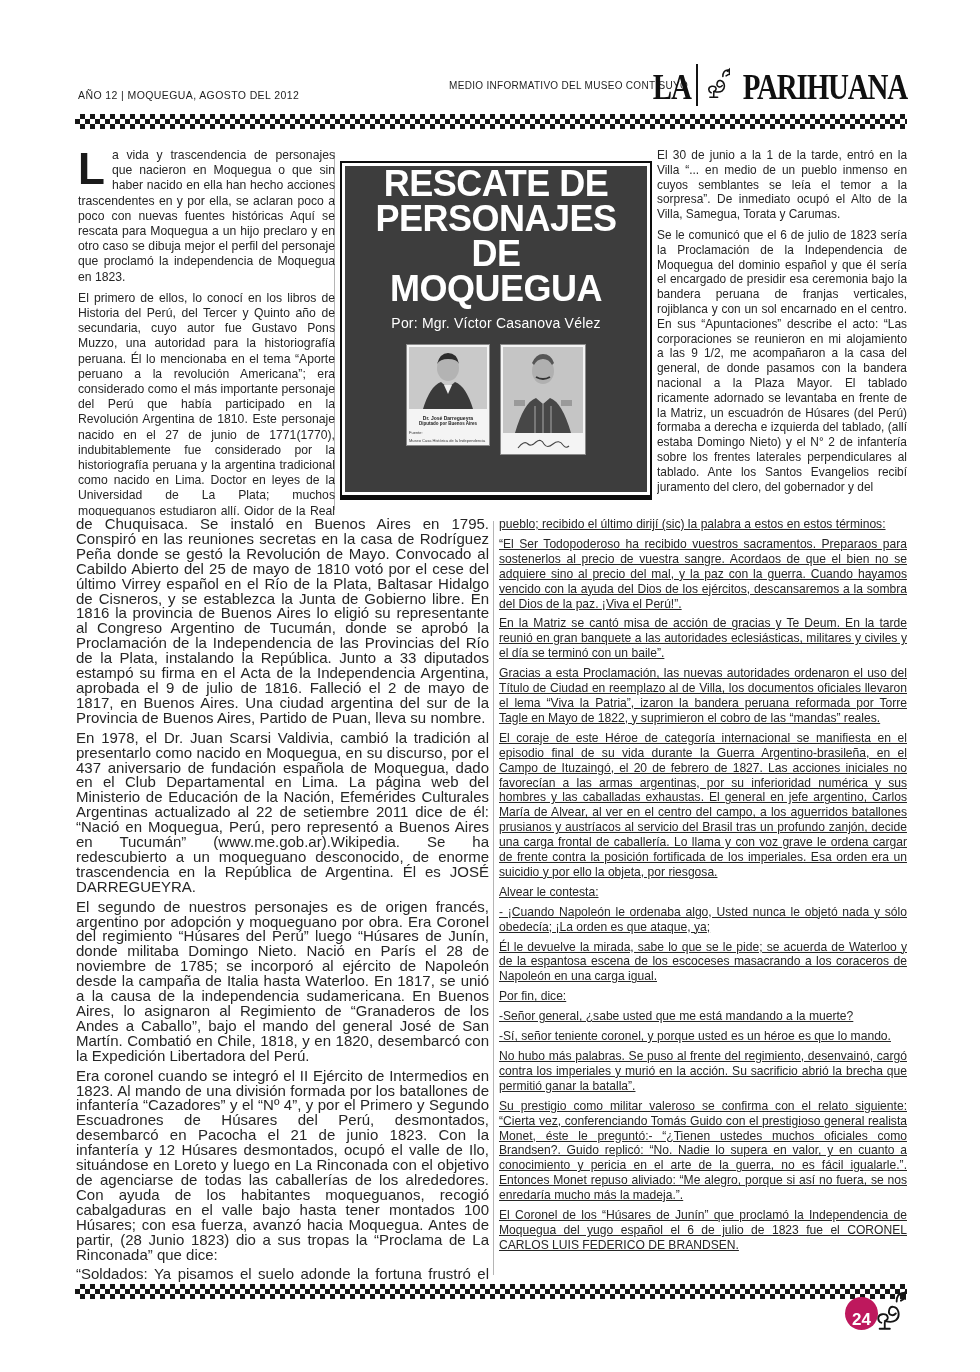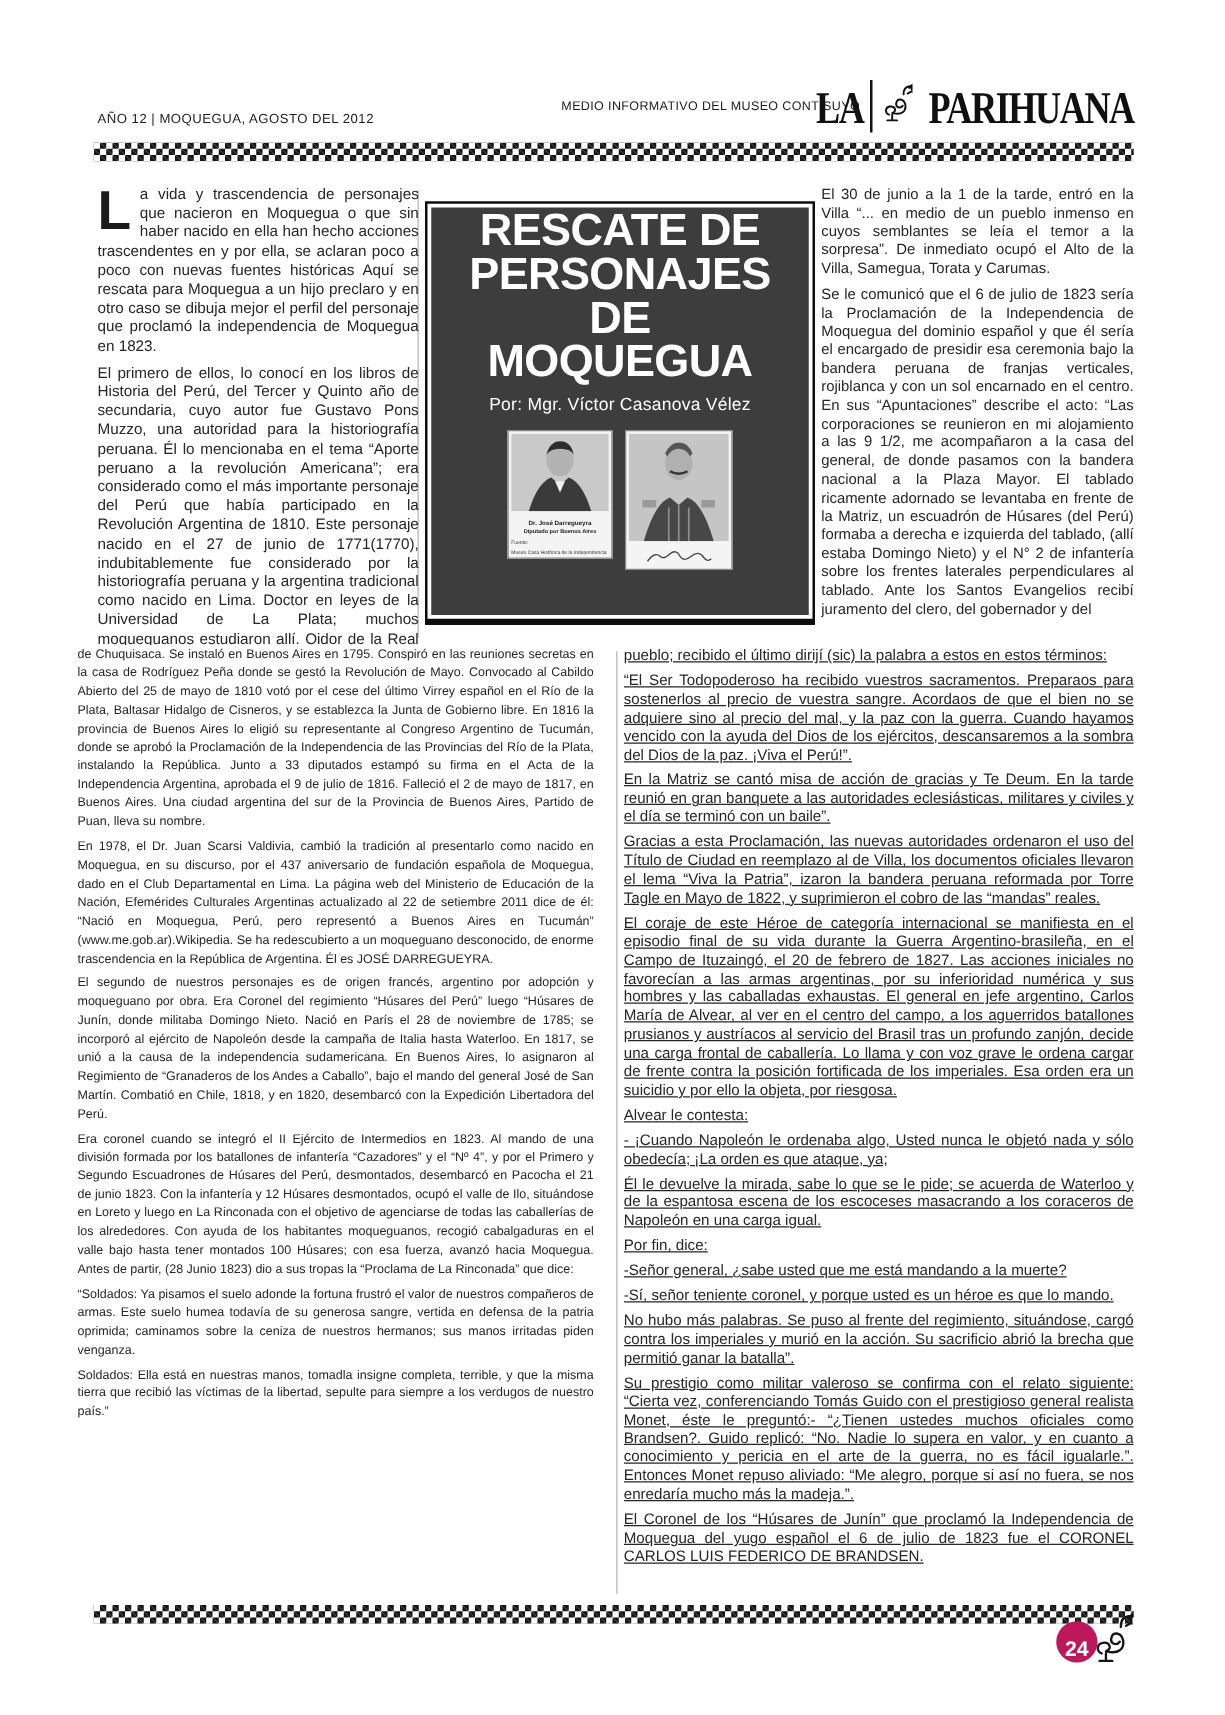--- a/index.html
+++ b/index.html
@@ -24,21 +24,21 @@
       linear-gradient(45deg,#161616 25%,transparent 25%,transparent 75%,#161616 75%);
     background-size:10px 10px;background-position:0 0,5px 5px;
   }
   .band-top{top:114px;}
   .band-bottom{top:1284px;}
   
   .col{position:absolute;text-align:justify;overflow:hidden;}
   .col p{margin:0 0 6px 0;}
   .col-lt{left:78px;top:148px;width:257px;height:368px;font-size:12.2px;line-height:15.2px;}
   .col-rt{left:657px;top:148px;width:250px;height:369px;font-size:11.9px;line-height:14.8px;}
-  .col-lw{left:62px;top:517px;width:413px;height:766px;font-size:10px;line-height:14.9px;}
+  .col-lw{left:76px;top:517px;width:413px;height:766px;font-size:15px;line-height:14.9px;}
   .col-rw{left:499px;top:517px;width:408px;height:766px;font-size:12.1px;line-height:14.9px;text-decoration:underline;}
   .col-lw p,.col-rw p{margin:0 0 5px 0;}
   .dropcap{float:left;font-size:44px;line-height:37px;font-weight:700;padding:2px 7px 0 0;color:#1a1a1a;}
   .vrule{position:absolute;width:1px;background:#b5b5b5;}
   .vrule-top{left:334px;top:152px;height:358px;}
   .vrule-mid{left:493px;top:521px;height:754px;}
   
   .title-box{position:absolute;left:340px;top:161px;width:312px;height:339px;box-sizing:border-box;
     border:2px solid #0c0c0c;border-bottom-width:5px;background:#fff;padding:3px;}
   .title-box-inner{width:100%;height:100%;background:#3d3d3d;display:flex;flex-direction:column;align-items:center;}
@@ -148,21 +148,21 @@
     <p>“El Ser Todopoderoso ha recibido vuestros sacramentos. Preparaos para sostenerlos al precio de vuestra sangre. Acordaos de que el bien no se adquiere sino al precio del mal, y la paz con la guerra. Cuando hayamos vencido con la ayuda del Dios de los ejércitos, descansaremos a la sombra del Dios de la paz. ¡Viva el Perú!”.</p>
     <p>En la Matriz se cantó misa de acción de gracias y Te Deum. En la tarde reunió en gran banquete a las autoridades eclesiásticas, militares y civiles y el día se terminó con un baile”.</p>
     <p>Gracias a esta Proclamación, las nuevas autoridades ordenaron el uso del Título de Ciudad en reemplazo al de Villa, los documentos oficiales llevaron el lema “Viva la Patria”, izaron la bandera peruana reformada por Torre Tagle en Mayo de 1822, y suprimieron el cobro de las “mandas” reales.</p>
     <p>El coraje de este Héroe de categoría internacional se manifiesta en el episodio final de su vida durante la Guerra Argentino-brasileña, en el Campo de Ituzaingó, el 20 de febrero de 1827. Las acciones iniciales no favorecían a las armas argentinas, por su inferioridad numérica y sus hombres y las caballadas exhaustas. El general en jefe argentino, Carlos María de Alvear, al ver en el centro del campo, a los aguerridos batallones prusianos y austríacos al servicio del Brasil tras un profundo zanjón, decide una carga frontal de caballería. Lo llama y con voz grave le ordena cargar de frente contra la posición fortificada de los imperiales. Esa orden era un suicidio y por ello la objeta, por riesgosa.</p>
     <p>Alvear le contesta:</p>
     <p>- ¡Cuando Napoleón le ordenaba algo, Usted nunca le objetó nada y sólo obedecía; ¡La orden es que ataque, ya;</p>
     <p>Él le devuelve la mirada, sabe lo que se le pide; se acuerda de Waterloo y de la espantosa escena de los escoceses masacrando a los coraceros de Napoleón en una carga igual.</p>
     <p>Por fin, dice:</p>
     <p>-Señor general, ¿sabe usted que me está mandando a la muerte?</p>
     <p>-Sí, señor teniente coronel, y porque usted es un héroe es que lo mando.</p>
-    <p>No hubo más palabras. Se puso al frente del regimiento, situándose, cargó contra los imperiales y murió en la acción. Su sacrificio abrió la brecha que permitió ganar la batalla”.</p>
+    <p>No hubo más palabras. Se puso al frente del regimiento, desenvainó, cargó contra los imperiales y murió en la acción. Su sacrificio abrió la brecha que permitió ganar la batalla”.</p>
     <p>Su prestigio como militar valeroso se confirma con el relato siguiente: “Cierta vez, conferenciando Tomás Guido con el prestigioso general realista Monet, éste le preguntó:- “¿Tienen ustedes muchos oficiales como Brandsen?. Guido replicó: “No. Nadie lo supera en valor, y en cuanto a conocimiento y pericia en el arte de la guerra, no es fácil igualarle.”. Entonces Monet repuso aliviado: “Me alegro, porque si así no fuera, se nos enredaría mucho más la madeja.”.</p>
     <p>El Coronel de los “Húsares de Junín” que proclamó la Independencia de Moquegua del yugo español el 6 de julio de 1823 fue el CORONEL CARLOS LUIS FEDERICO DE BRANDSEN.</p>
   </div>
 
   <div class="band band-bottom"></div>
 
   <div class="page-badge">
     <span>24</span>
   </div>
   <span class="footer-bird">

